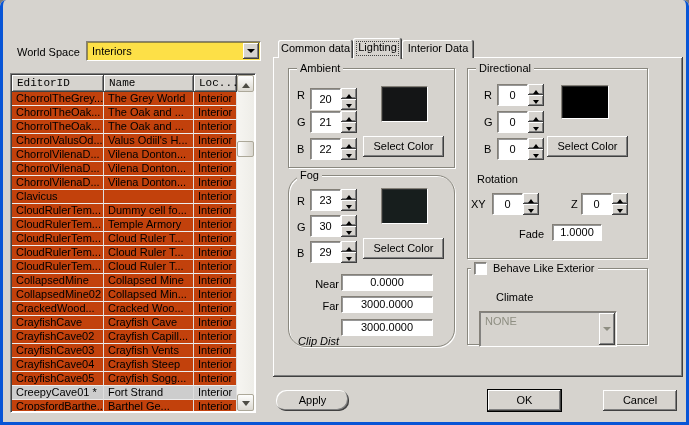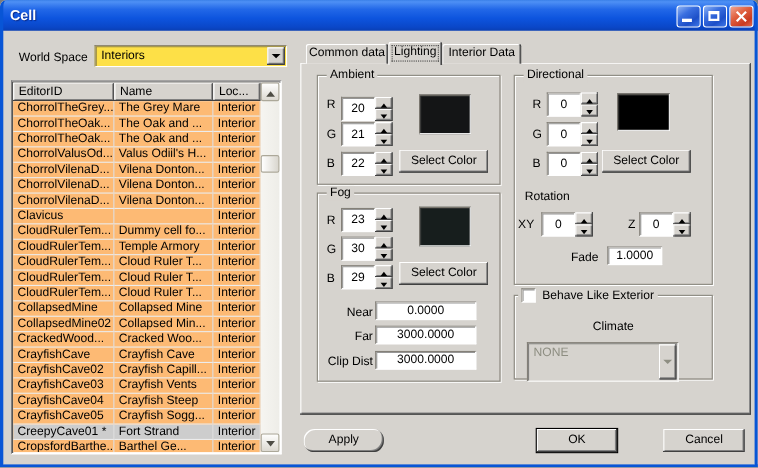--- a/index.html
+++ b/index.html
@@ -30,23 +30,23 @@
   
   .combo{position:absolute;background:#fde047;border:1px solid;border-color:#848078 #FFF #FFF #848078;box-shadow:inset 1px 1px 0 rgba(64,64,64,0.55);}
   .combo .cval{position:absolute;left:5px;top:2px;line-height:14px;white-space:nowrap;}
   .combo .cbtn{position:absolute;right:1px;top:1px;bottom:1px;width:16px;background:#D6D3CE;box-shadow:inset -1px -1px 0 #404040,inset 1px 1px 0 #FFF,inset -2px -2px 0 #808080;}
   .tri-dn{position:absolute;left:50%;top:50%;margin:-2px 0 0 -4px;width:0;height:0;border:4px solid transparent;border-top:4px solid #000;}
   .combo.disabled{background:#D6D3CE;}
   .combo.disabled .cval{color:#8E8E82;}
   .combo.disabled .tri-dn{border-top-color:#8E8E82;}
   
   #list{position:absolute;left:10px;top:73px;width:246px;height:340px;background:#fff;border:1px solid;border-color:#808080 #FFF #FFF #808080;box-shadow:inset 1px 1px 0 #404040;}
-  #hdr{position:absolute;left:1px;top:1px;height:17px;display:flex;}
+  #hdr{position:absolute;left:1px;top:1px;height:17px;display:flex;font-family:Liberation Mono, monospace;}
   .hcell{height:17px;background:#D6D3CE;box-shadow:inset -1px -1px 0 #404040,inset 1px 1px 0 #FFF,inset -2px -2px 0 #808080;padding:2px 0 0 5px;white-space:nowrap;overflow:hidden;}
-  #rows{position:absolute;left:1px;top:18px;width:225px;bottom:1px;overflow:hidden;background:#fdba74;}
+  #rows{position:absolute;left:1px;top:18px;width:225px;bottom:1px;overflow:hidden;background:#c2410c;}
   .row{display:flex;height:14px;}
   .row.selected{background:#CDCDCD;}
   .rcell{height:14px;line-height:13px;padding-left:4px;border-right:1px solid #DEDEDE;border-bottom:1px solid #ECECEC;white-space:nowrap;overflow:hidden;}
   .c0{width:92px;} .c1{width:90px;} .c2{width:43px;}
   
   #sb{position:absolute;right:1px;top:1px;width:17px;bottom:1px;background:linear-gradient(90deg,#F6F5F1,#EEEDE8);}
   .sbbtn{position:absolute;left:0;width:17px;height:17px;background:linear-gradient(180deg,#FEFEFD,#DCD9D1);border:1px solid #ACA899;border-radius:2px;}
   .sb-tri-up{position:absolute;left:50%;top:50%;margin:-5px 0 0 -4px;width:0;height:0;border:4px solid transparent;border-bottom:5px solid #4E4D45;}
   .sb-tri-dn{position:absolute;left:50%;top:50%;margin:-2px 0 0 -4px;width:0;height:0;border:4px solid transparent;border-top:5px solid #4E4D45;}
   #sb-thumb{position:absolute;left:0;top:66px;width:17px;height:16px;background:linear-gradient(90deg,#FFFFFF,#D9D6CE);border:1px solid #ACA899;border-radius:2px;}
@@ -67,52 +67,39 @@
   .swatch{position:absolute;border:1px solid;border-color:#848078 #FFF #FFF #848078;box-shadow:inset 1px 1px 0 rgba(64,64,64,0.55);z-index:6;}
   .btn{position:absolute;background:#D6D3CE;box-shadow:inset -1px -1px 0 #404040,inset 1px 1px 0 #FFF,inset -2px -2px 0 #808080;text-align:center;line-height:20px;z-index:6;}
   .btn.default{outline:1px solid #000;}
   .field{position:absolute;background:#fff;border:1px solid;border-color:#848078 #FFF #FFF #848078;box-shadow:inset 1px 1px 0 rgba(64,64,64,0.55);text-align:center;line-height:14px;z-index:6;}
   .checkbox{position:absolute;width:13px;height:13px;background:#fff;border:1px solid;border-color:#848078 #FFF #FFF #848078;box-shadow:inset 1px 1px 0 rgba(64,64,64,0.55);}
 </style>
 </head>
 <body>
 
 <div id="window">
-  <div id="titlebar">
-    <span id="title-text">Cell</span>
-    <div class="capbtn blue" style="left:615px;">
-      <span class="glyph-min"></span>
-    </div>
-    <div class="capbtn blue" style="left:639px;">
-      <span class="glyph-max"></span>
-    </div>
-    <div class="capbtn red" style="left:663px;">
-      <span class="xbar a"></span>
-      <span class="xbar b"></span>
-    </div>
-  </div>
 
   <div class="lbl" style="left:17px;top:46px;">World Space</div>
   <div class="combo" style="left:86px;top:41px;width:175px;height:20px;">
     <span class="cval">Interiors</span>
     <span class="cbtn">
         <i class="tri-dn"></i>
       </span>
   </div>
 
   <div id="list">
     <div id="hdr">
       <div class="hcell c0">EditorID</div>
       <div class="hcell c1">Name</div>
       <div class="hcell c2">Loc...</div>
     </div>
     <div id="rows">
         <div class="row">
           <div class="rcell c0">ChorrolTheGrey...</div>
-          <div class="rcell c1">The Grey Mare</div>
+          <div class="rcell c1">The Grey World</div>
           <div class="rcell c2">Interior</div>
         </div>
         <div class="row">
           <div class="rcell c0">ChorrolTheOak...</div>
           <div class="rcell c1">The Oak and ...</div>
           <div class="rcell c2">Interior</div>
         </div>
         <div class="row">
           <div class="rcell c0">ChorrolTheOak...</div>
           <div class="rcell c1">The Oak and ...</div>
@@ -270,21 +257,21 @@
           <i class="sp-tri-up"></i>
         </div>
         <div class="spin-b dn">
           <i class="sp-tri-dn"></i>
         </div>
       </div>
   </div>
   <div class="swatch" style="left: 381px; top: 86px; width: 47px; height: 36px; background: rgb(20, 21, 22);"></div>
   <div class="btn" style="left:363px;top:136px;width:81px;height:21px;">Select Color</div>
 
-  <div class="group" style="left:288px;top:175px;width:167px;height:172px;">
+  <div class="group" style="left:288px;top:175px;width:167px;height:172px;border-radius:18px;">
     <span class="legend">Fog</span>
   </div>
   <div class="lbl" style="left:297px;top:195px;z-index:6;">R</div>
   <div class="spinner" style="left:310px;top:189px;">
     <div class="spin-edit">23</div>
     <div class="spin-btns">
         <div class="spin-b up">
           <i class="sp-tri-up"></i>
         </div>
         <div class="spin-b dn">
@@ -315,21 +302,21 @@
           <i class="sp-tri-dn"></i>
         </div>
       </div>
   </div>
   <div class="swatch" style="left: 381px; top: 188px; width: 47px; height: 36px; background: rgb(23, 30, 29);"></div>
   <div class="btn" style="left:363px;top:238px;width:81px;height:21px;">Select Color</div>
   <div class="lbl lblr" style="left:280px;top:278px;width:59px;z-index:6;">Near</div>
   <div class="field" style="left:341px;top:274px;width:92px;height:17px;">0.0000</div>
   <div class="lbl lblr" style="left:280px;top:300px;width:59px;z-index:6;">Far</div>
   <div class="field" style="left:341px;top:296px;width:92px;height:17px;">3000.0000</div>
-  <div class="lbl lblr" style="left:280px;top:323px;width:59px;z-index:6;">Clip Dist</div>
+  <div class="lbl lblr" style="left:280px;top:335px;width:59px;z-index:6;font-style:italic;">Clip Dist</div>
   <div class="field" style="left:341px;top:319px;width:92px;height:17px;">3000.0000</div>
 
   <div class="group" style="left:467px;top:68px;width:181px;height:191px;">
     <span class="legend">Directional</span>
   </div>
   <div class="lbl" style="left:484px;top:89px;z-index:6;">R</div>
   <div class="spinner" style="left:497px;top:84px;">
     <div class="spin-edit">0</div>
     <div class="spin-btns">
         <div class="spin-b up">
@@ -392,21 +379,21 @@
       </div>
   </div>
   <div class="lbl" style="left:519px;top:228px;z-index:6;">Fade</div>
   <div class="field" style="left:552px;top:224px;width:50px;height:17px;">1.0000</div>
 
   <div class="group" style="left:467px;top:268px;width:181px;height:77px;">
     <span class="legend" style="left:3px;">
       <span class="checkbox" style="position:relative;display:inline-block;vertical-align:-3px;margin-right:6px;"></span><span>Behave Like Exterior</span>
     </span>
   </div>
-  <div class="lbl" style="left:467px;top:291px;width:181px;text-align:center;z-index:6;">Climate</div>
+  <div class="lbl" style="left:467px;top:291px;width:181px;text-align:left;z-index:6;padding-left:29px;">Climate</div>
   <div class="combo disabled" style="left:479px;top:311px;width:138px;height:36px;z-index:6;">
     <span class="cval">NONE</span>
     <span class="cbtn">
         <i class="tri-dn"></i>
       </span>
   </div>
 
   <div class="btn" style="left:276px;top:390px;width:73px;height:21px;border-radius:10px;">Apply</div>
   <div class="btn default" style="left:488px;top:390px;width:73px;height:21px;">OK</div>
   <div class="btn" style="left:603px;top:390px;width:74px;height:21px;">Cancel</div>

